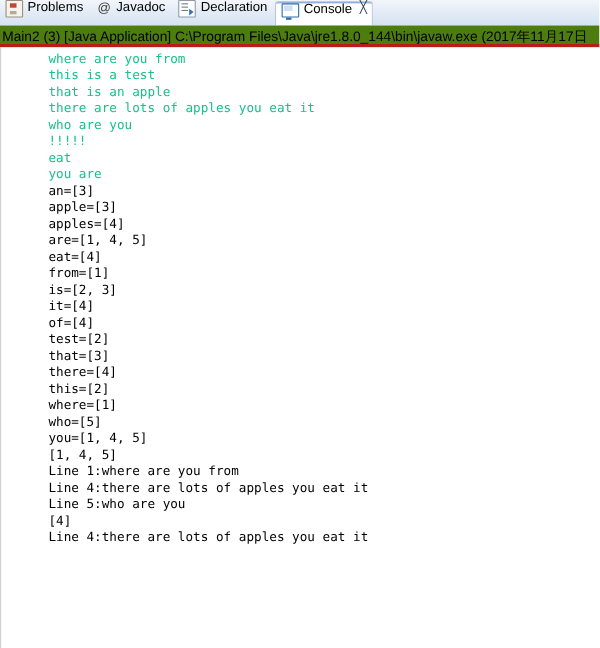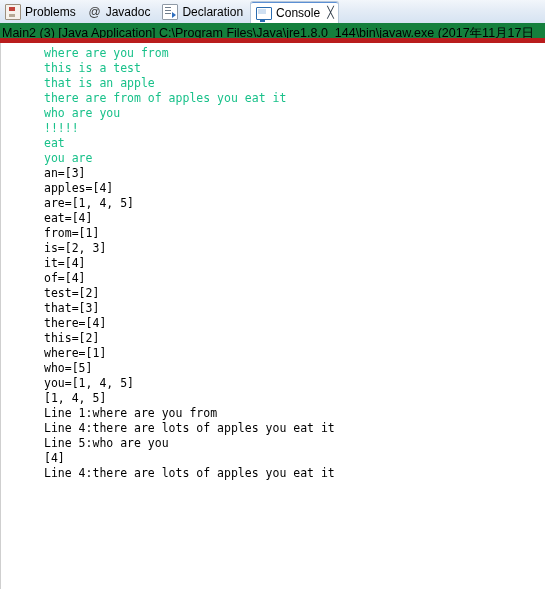--- a/index.html
+++ b/index.html
@@ -19,21 +19,20 @@
     position: relative;
     height: 23px;
     background: linear-gradient(to bottom, #f2f6fb 0%, #e4ecf6 45%, #d6e3f2 100%);
     display: flex;
     align-items: stretch;
     font-size: 12px;
     overflow: hidden;
   }
   .tab {
     display: flex;
-    align-items: center;
     padding: 0 7px 0 5px;
     gap: 4px;
     color: #000000;
     white-space: nowrap;
     position: relative;
   }
   .tab.active {
     background: #ffffff;
     border-top: 1px solid #b6c7da;
     border-left: 1px solid #b6c7da;
@@ -140,22 +139,22 @@
   
   .console-header {
     height: 20px;
     line-height: 20px;
     font-family: "Liberation Sans", sans-serif;
     font-size: 12.5px;
     color: #000000;
     white-space: nowrap;
     overflow: hidden;
     padding-left: 2px;
-    border-bottom: 5px solid #b91c1c;
-    background: #15803d;
+    border-bottom: 3px solid #b91c1c;
+    background: #4d7c0f;
     box-sizing: border-box;
   }
 
   
   .console-body {
     position: relative;
     height: 546px;
     background: #ffffff;
     border-left: 1px solid #cfcfcf;
     box-sizing: border-box;
@@ -204,26 +203,27 @@
 
 </div>
 
 <div class="console-header">Main2 (3) [Java Application] C:\Program Files\Java\jre1.8.0_144\bin\javaw.exe (2017年11月17日</div>
 
 <div class="console-body">
   <div id="console-lines">
       <div class="console-line green">where are you from</div>
       <div class="console-line green">this is a test</div>
       <div class="console-line green">that is an apple</div>
-      <div class="console-line green">there are from of apples you eat it</div>
+      <div class="console-line green">there are lots of apples you eat it</div>
       <div class="console-line green">who are you</div>
       <div class="console-line green">!!!!!</div>
       <div class="console-line green">eat</div>
       <div class="console-line green">you are</div>
       <div class="console-line">an=[3]</div>
+      <div class="console-line">apple=[3]</div>
       <div class="console-line">apples=[4]</div>
       <div class="console-line">are=[1, 4, 5]</div>
       <div class="console-line">eat=[4]</div>
       <div class="console-line">from=[1]</div>
       <div class="console-line">is=[2, 3]</div>
       <div class="console-line">it=[4]</div>
       <div class="console-line">of=[4]</div>
       <div class="console-line">test=[2]</div>
       <div class="console-line">that=[3]</div>
       <div class="console-line">there=[4]</div>

